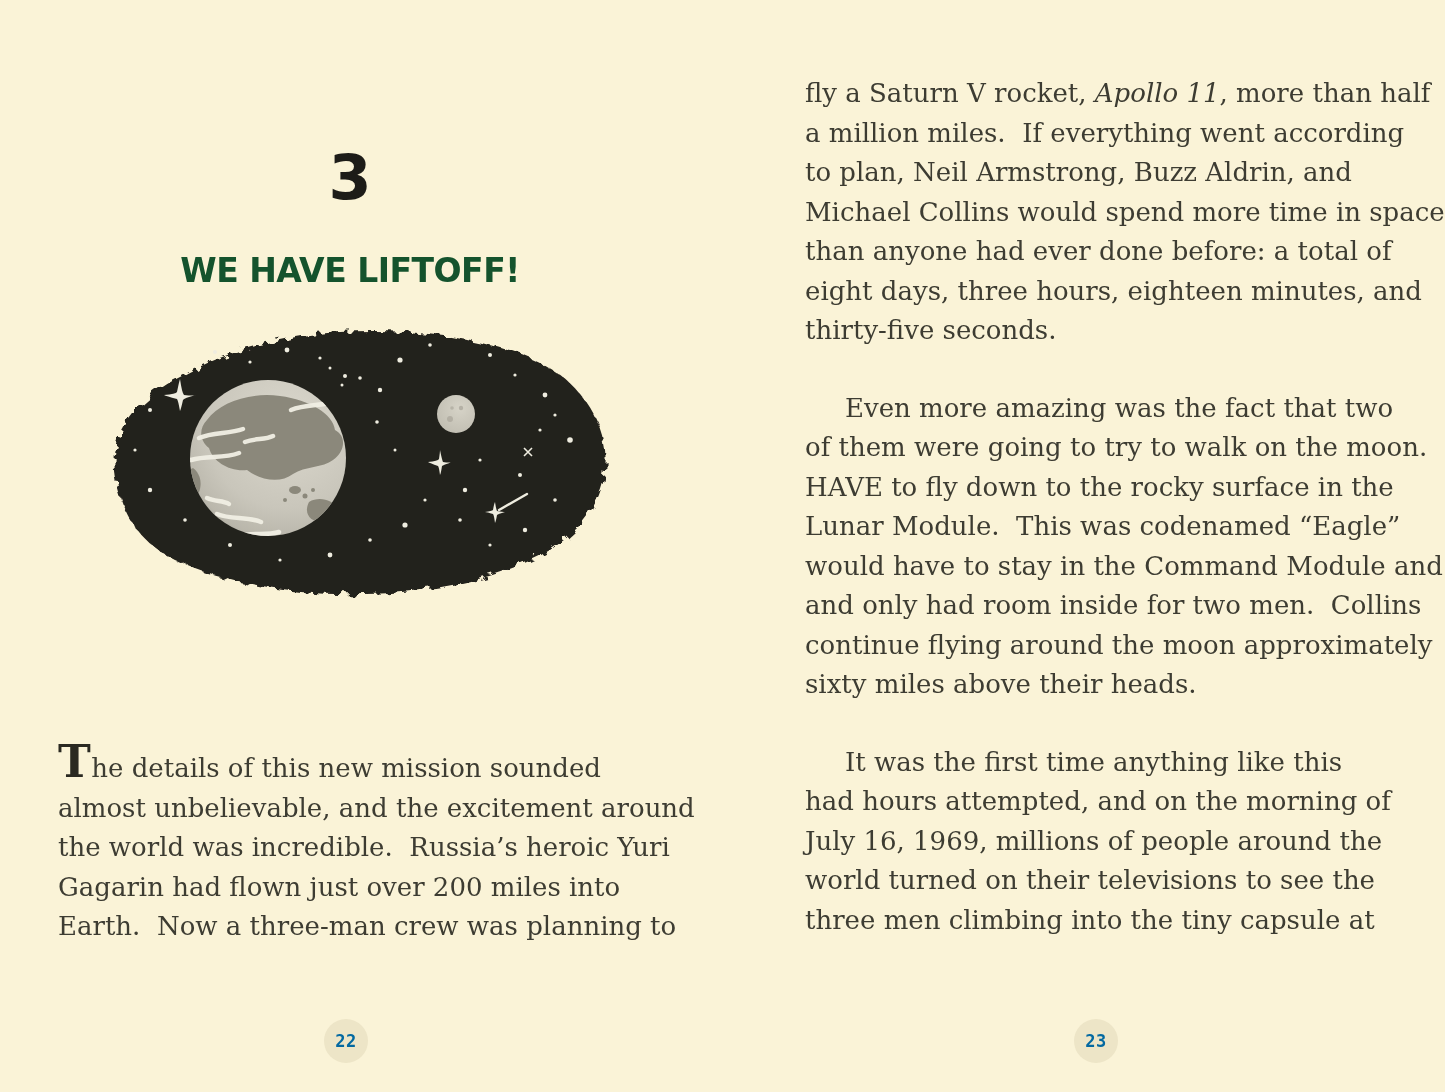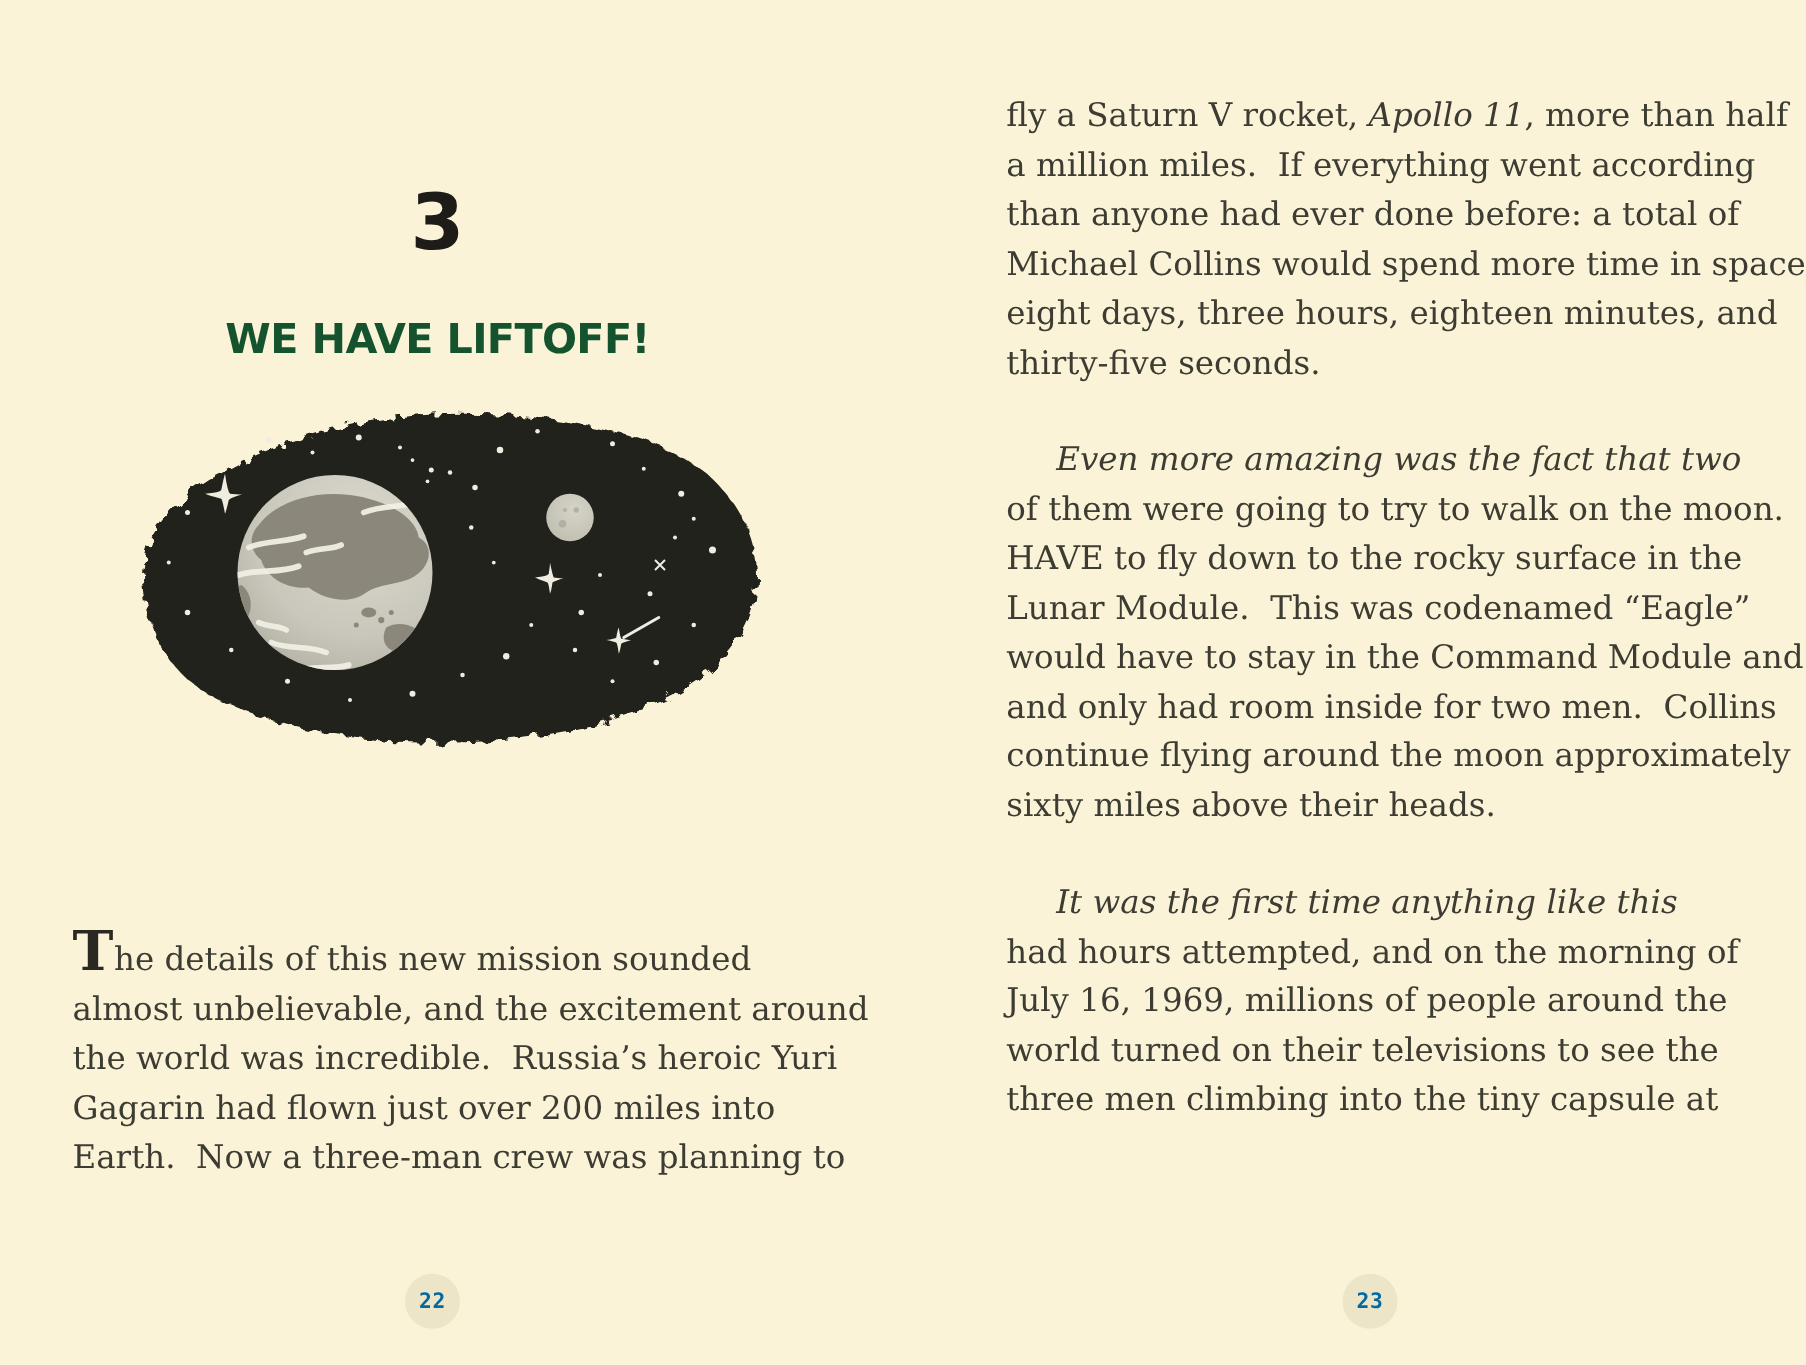--- a/index.html
+++ b/index.html
@@ -26,21 +26,21 @@
   .illustration{position:absolute;left:37px;top:322px;width:520px;height:276px;}
 
   .body-text{position:absolute;left:0;}
   .page-left  .body-text{top:742px;}
   .page-right .body-text{top:74px;}
 
   .line{white-space:pre;font-size:26px;line-height:39.5px;}
   .line i{font-style:italic;}
   .para{margin:0 0 38px 0;}
   .para:last-child{margin-bottom:10px;}
-  .para.indent .line:first-child{padding-left:40px;font-style:italic;}
+  .para.indent .line:first-child{padding-left:40px;}
 
   .dropcap{
     font-size:44px;line-height:39.5px;font-weight:700;color:#2A2921;
     letter-spacing:0.5px;
   }
 
   .page-circle{
     position:absolute;top:1019px;width:44px;height:44px;border-radius:50%;
     background:#EDE5C7;display:flex;align-items:center;justify-content:center;
     font-family:"DejaVu Sans Mono","Liberation Mono",monospace;
@@ -180,22 +180,23 @@
           <div class="line">Earth.  Now a three-man crew was planning to</div>
         </div>
       </div>
   </div>
 
   <div class="page page-right">
     <div class="body-text">
         <div class="para">
           <div class="line">fly a Saturn V rocket, <i>Apollo 11</i>, more than half</div>
           <div class="line">a million miles.  If everything went according</div>
+          <div class="line">to plan, Neil Armstrong, Buzz Aldrin, and</div>
+          <div class="line">Michael Collins would spend more time in space</div>
           <div class="line">than anyone had ever done before: a total of</div>
-          <div class="line">Michael Collins would spend more time in space</div>
           <div class="line">eight days, three hours, eighteen minutes, and</div>
           <div class="line">thirty-five seconds.</div>
         </div>
         <div class="para indent">
           <div class="line">Even more amazing was the fact that two</div>
           <div class="line">of them were going to try to walk on the moon.</div>
           <div class="line">HAVE to fly down to the rocky surface in the</div>
           <div class="line">Lunar Module.  This was codenamed “Eagle”</div>
           <div class="line">would have to stay in the Command Module and</div>
           <div class="line">and only had room inside for two men.  Collins</div>

